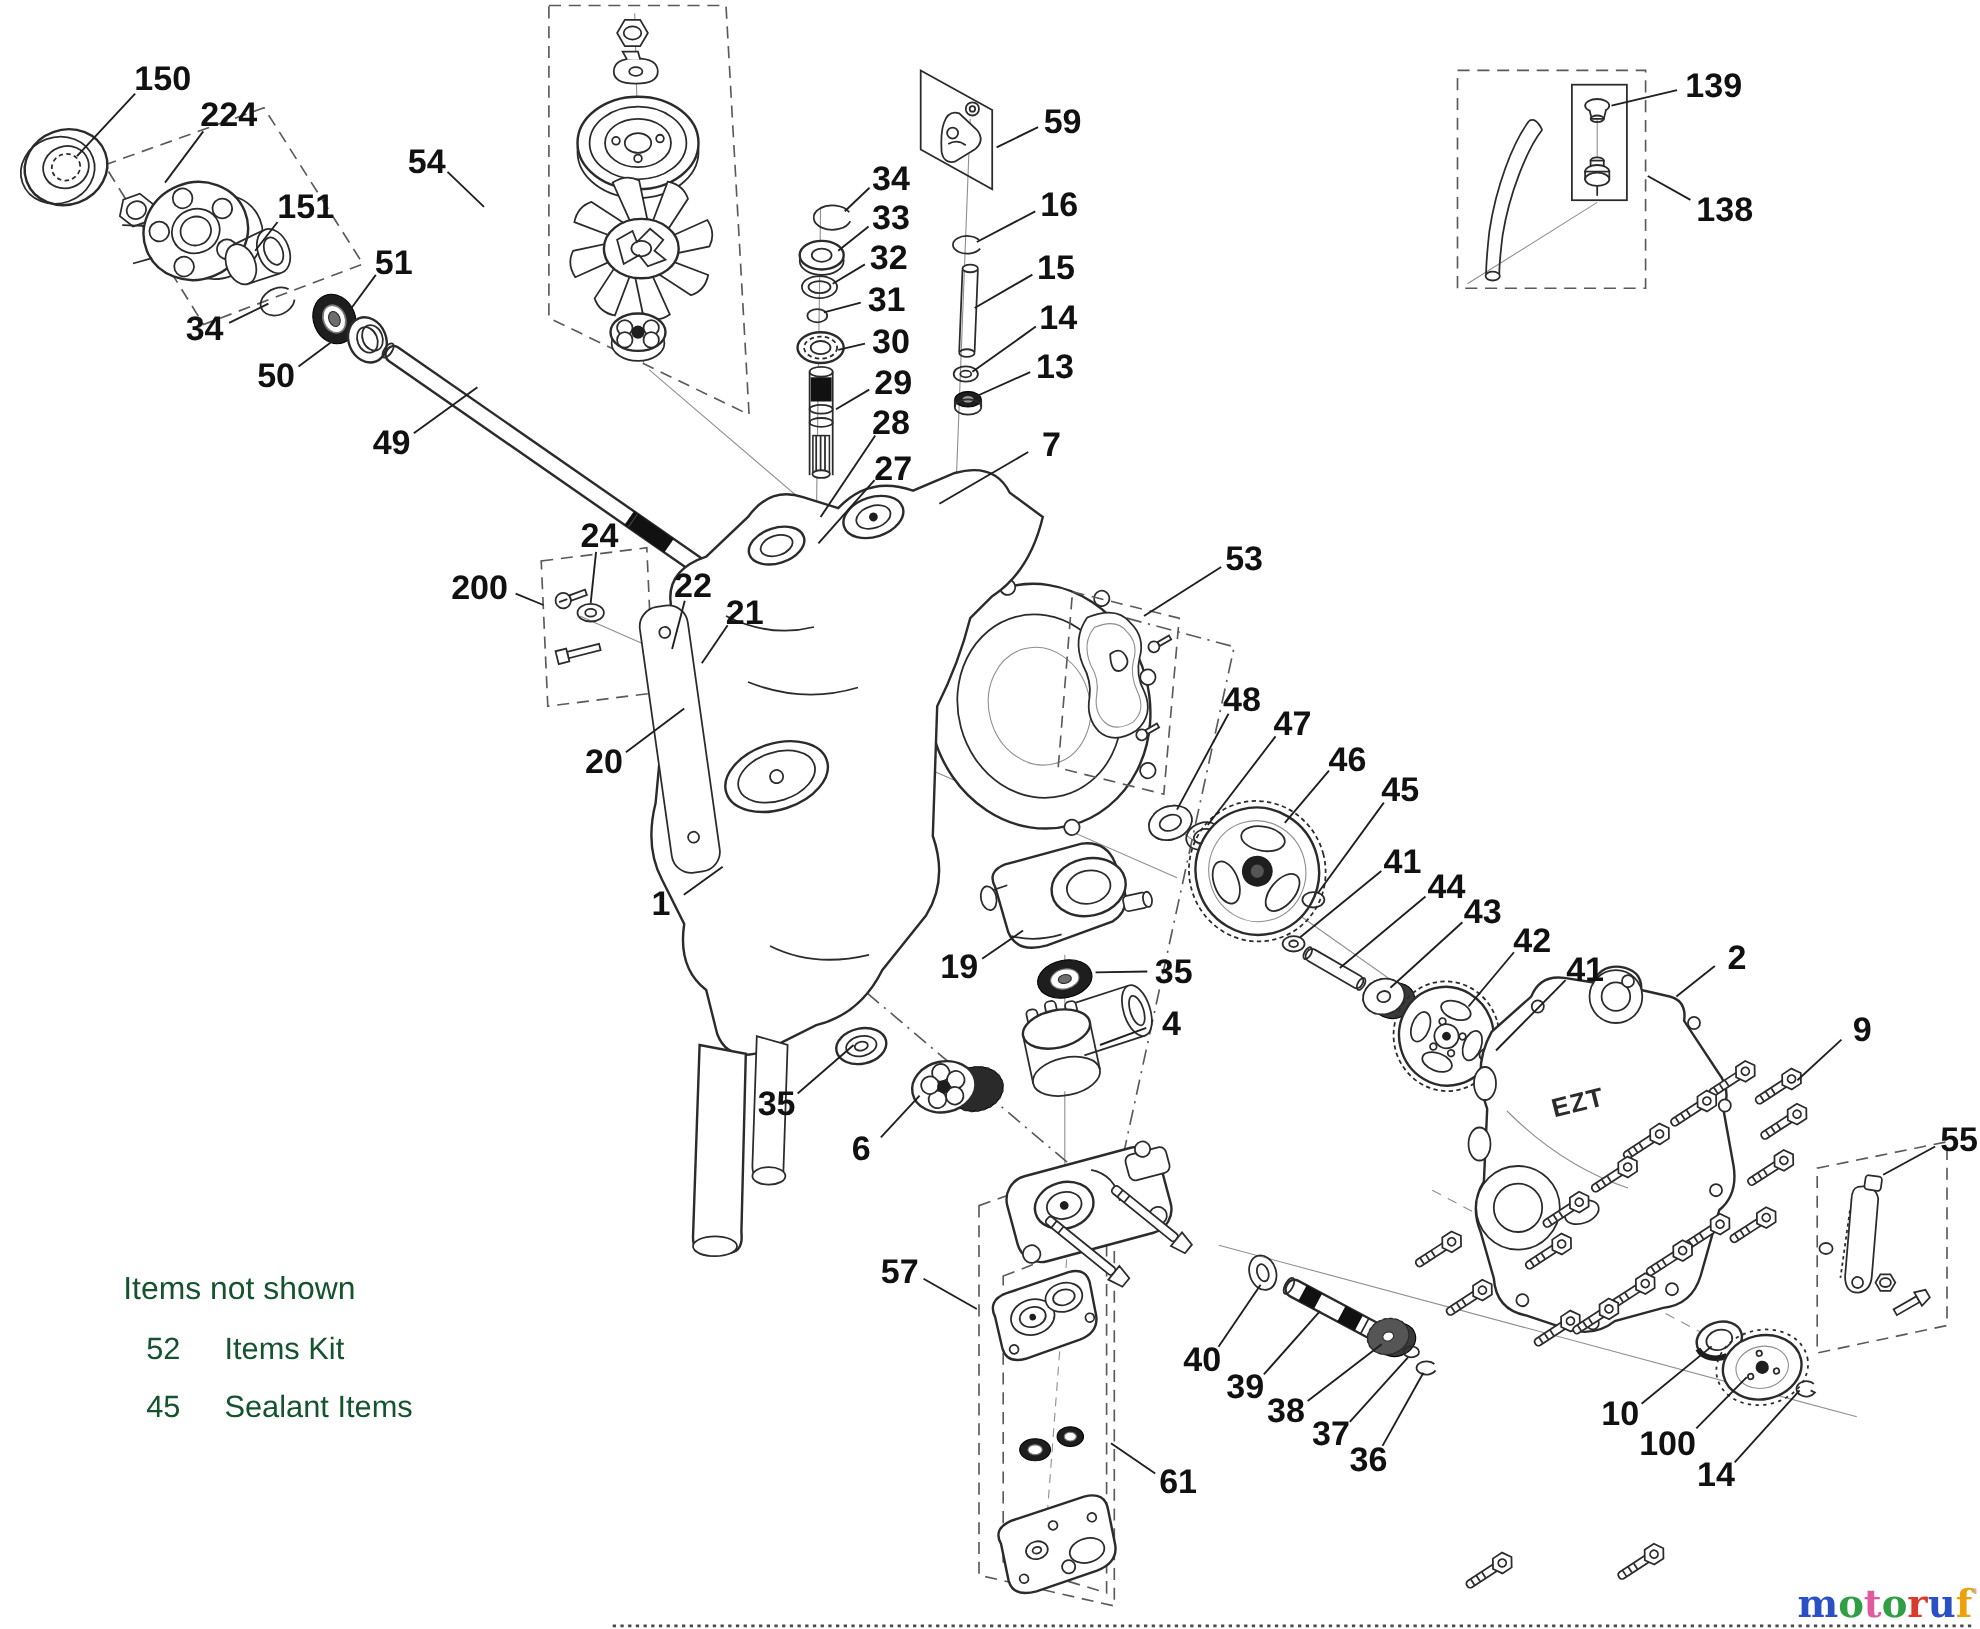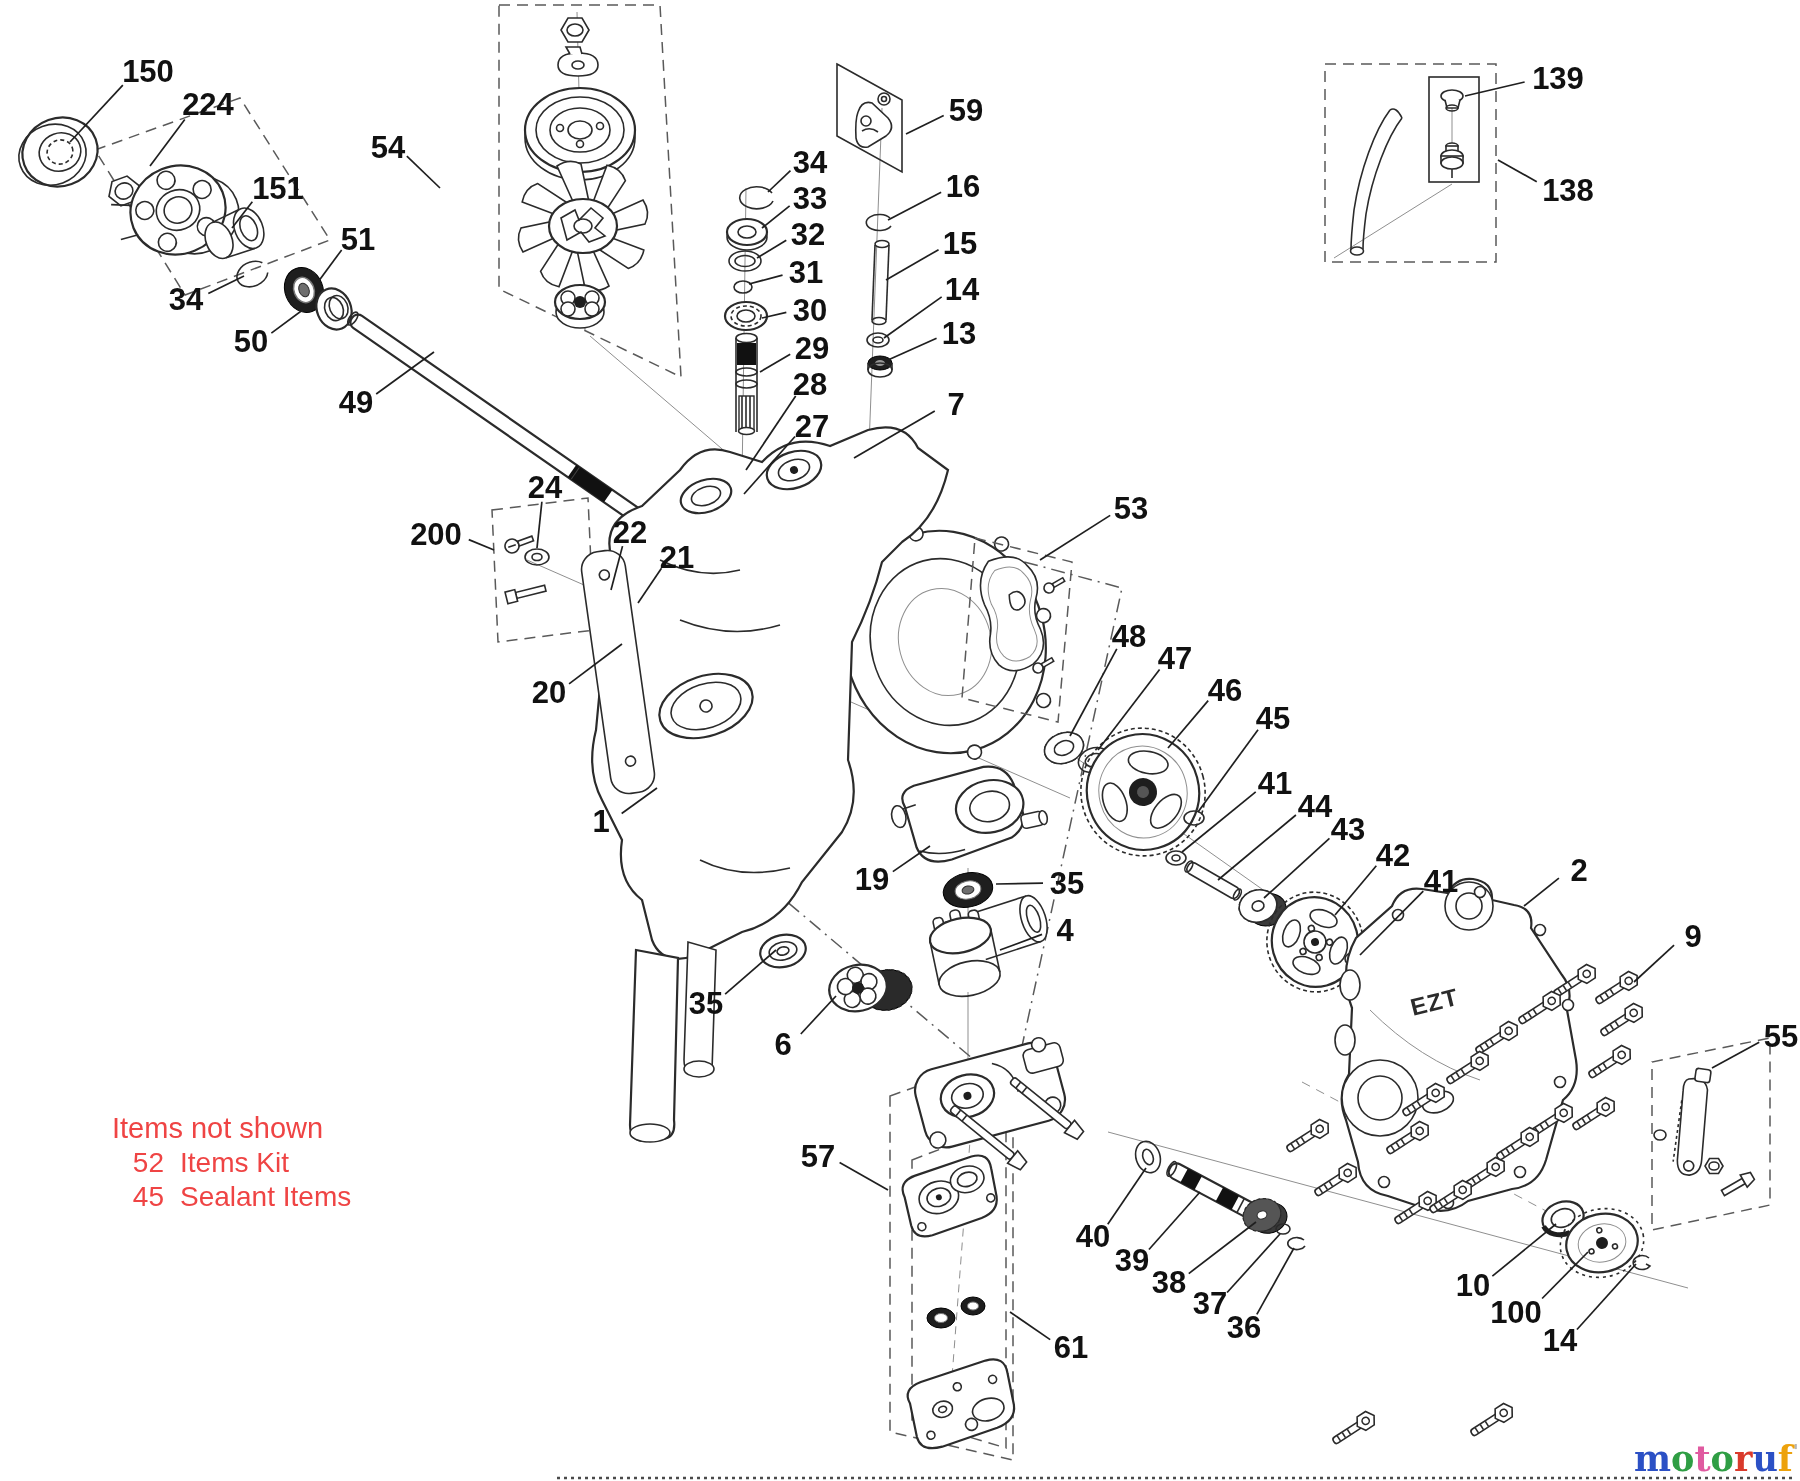--- a/index.html
+++ b/index.html
@@ -9,23 +9,23 @@
   .ln  {fill:none;stroke:#2b2b2b;stroke-width:1.6;}
   .lnw {fill:#ffffff;stroke:#2b2b2b;stroke-width:1.6;}
   .ln2 {fill:#ffffff;stroke:#2b2b2b;stroke-width:2.2;}
   .thin{fill:none;stroke:#8f8f8f;stroke-width:1;}
   .dashbox{fill:none;stroke:#5a5a5a;stroke-width:1.5;stroke-dasharray:11 7;}
   .dashdot{fill:none;stroke:#5a5a5a;stroke-width:1.5;stroke-dasharray:14 6 2 6;}
   .dark{fill:#1e1e1e;stroke:#000;stroke-width:1;}
   .mid {fill:#6e6e6e;stroke:#2b2b2b;stroke-width:1;}
   .leader{stroke:#1f1f1f;stroke-width:1.7;fill:none;}
   .callout-text{font-family:"Liberation Sans",sans-serif;font-size:31px;font-weight:700;fill:#111;}
-  #notes{position:absolute;left:112px;top:1112px;color:#ef4444;}
+  #notes{position:absolute;left:112px;top:1156px;color:#14532d;}
   #notes .title{font-size:29px;font-weight:400;}
-  #notes .row{display:flex;font-size:28px;margin-top:2px;}
+  #notes .row{display:flex;font-size:28px;margin-top:21px;gap:24px;}
   #notes .ref{width:52px;text-align:right;margin-right:16px;}
   #brand{position:absolute;left:1634px;top:1438px;font-family:"DejaVu Serif",serif;
          font-size:35px;font-weight:700;letter-spacing:0px;white-space:nowrap;}
   #brand .suffix{font-family:"Liberation Sans",sans-serif;font-size:17px;font-weight:400;}
   #brand .tick{font-size:18px;vertical-align:super;}
 </style>
 </head>
 <body>
 
 <div id="stage">

